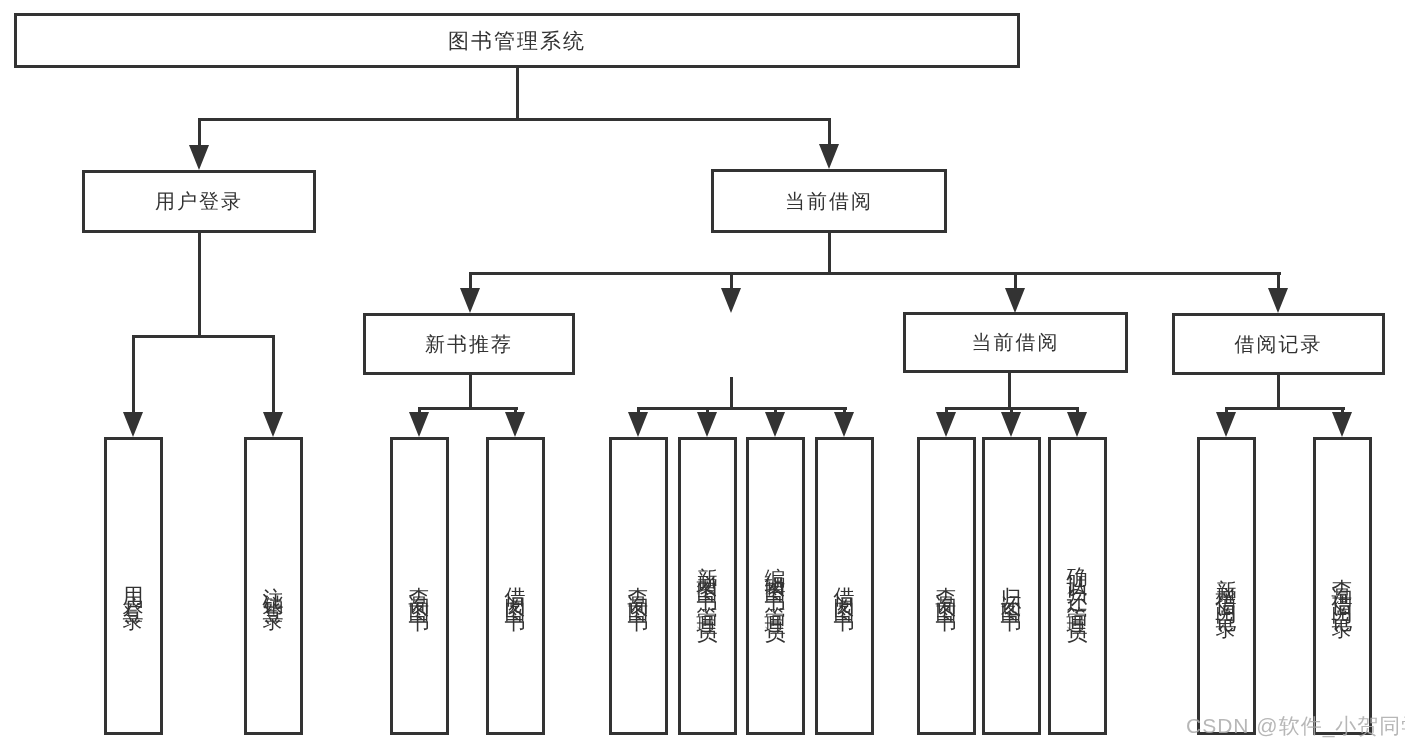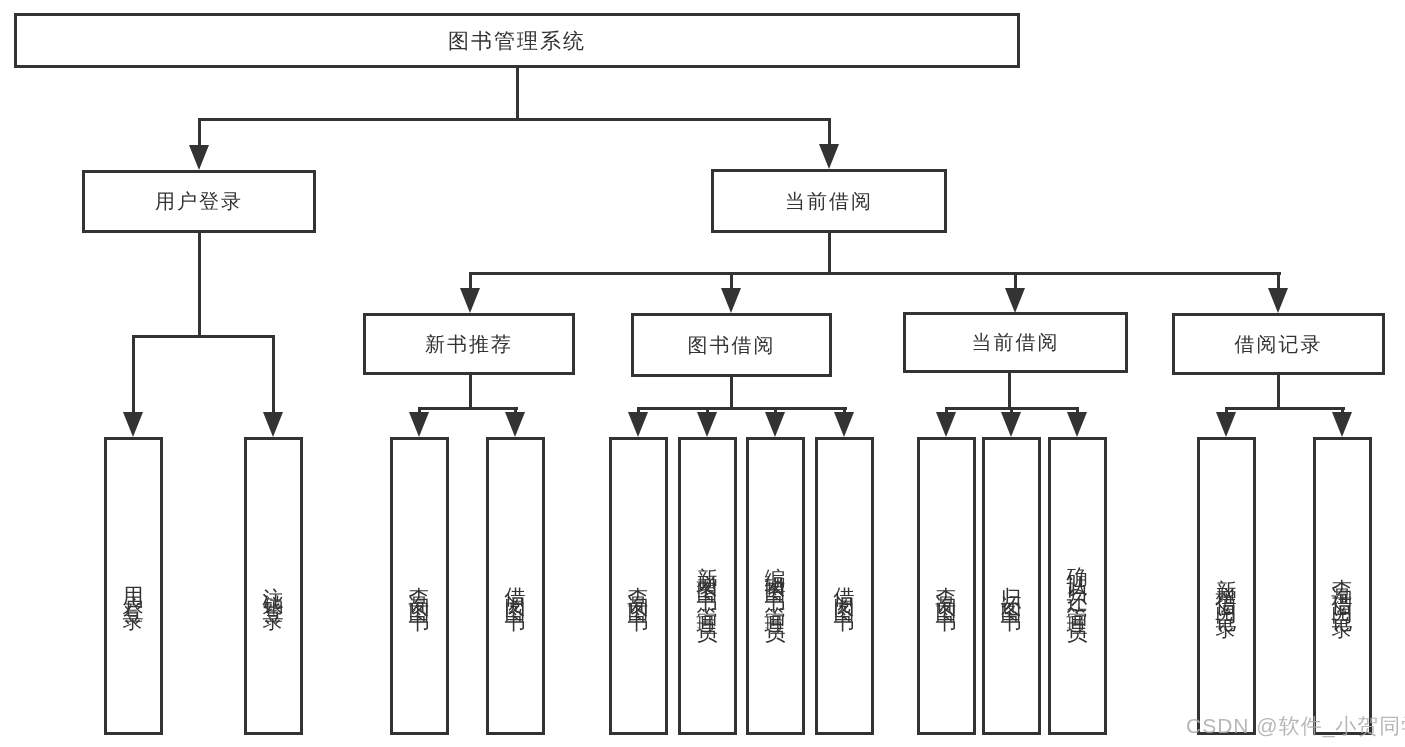--- a/index.html
+++ b/index.html
@@ -57,21 +57,20 @@
 <div class="canvas">
 
   <div class="hbox big" style="left:14px;top:13px;width:1006px;height:55px;">图书管理系统</div>
 
   <div class="hbox" style="left:82px;top:170px;width:234px;height:63px;">用户登录</div>
 
   <div class="hbox" style="left:711px;top:169px;width:236px;height:64px;">当前借阅</div>
 
   <div class="hbox" style="left:363px;top:313px;width:212px;height:62px;">新书推荐</div>
 
-  <div class="hbox" style="left:631px;top:313px;width:201px;height:64px;">图书借阅</div>
 
   <div class="hbox" style="left:903px;top:312px;width:225px;height:61px;">当前借阅</div>
 
   <div class="hbox" style="left:1172px;top:313px;width:213px;height:62px;">借阅记录</div>
 
   <div class="vbox" style="left:104px;">用户登录</div>
   <div class="vbox" style="left:244px;">注销登录</div>
 
   <div class="vbox" style="left:390px;">查询图书</div>
   <div class="vbox" style="left:486px;">借阅图书</div>

